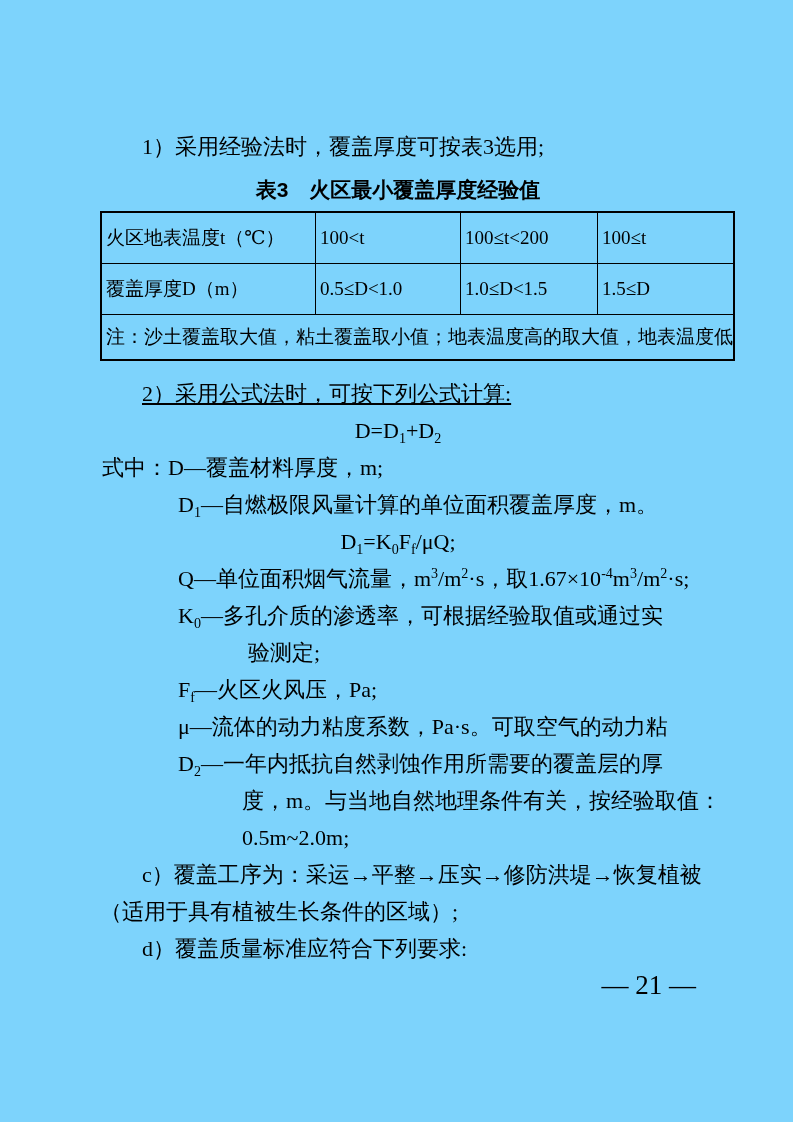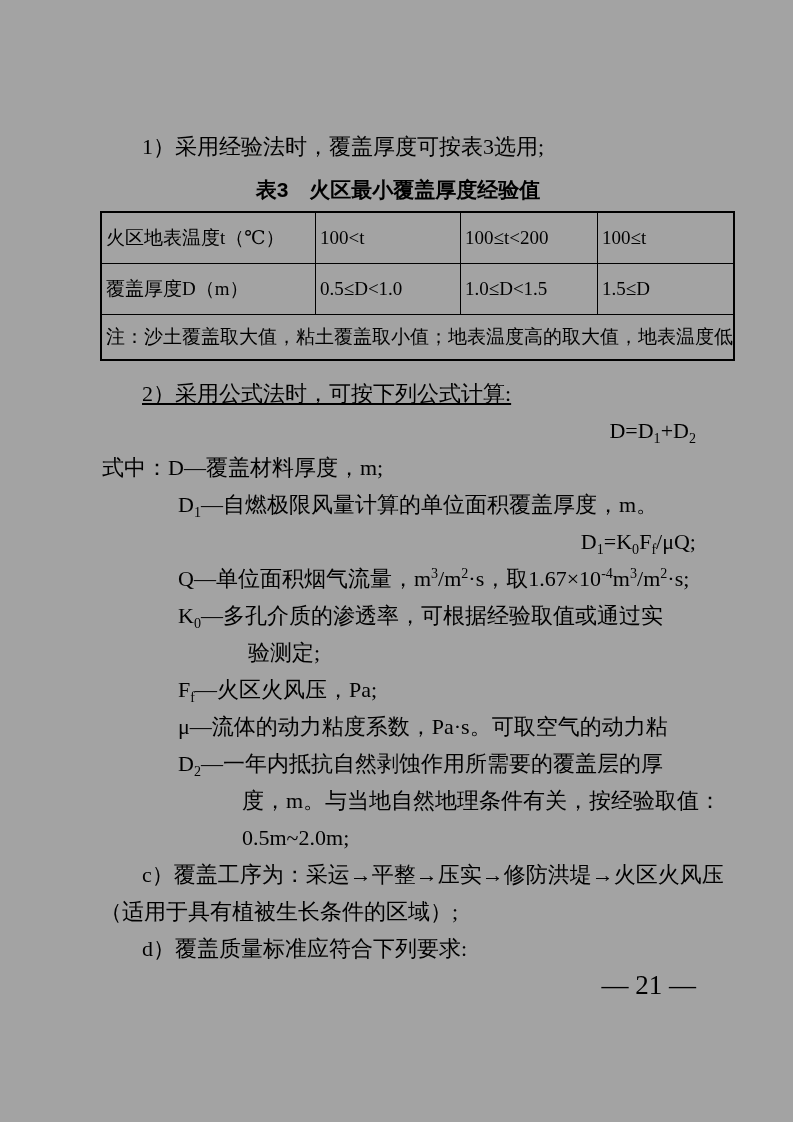--- a/index.html
+++ b/index.html
@@ -6,21 +6,21 @@
     margin: 0;
     padding: 0;
     background: #ffffff;
     font-family: "Liberation Serif", "DejaVu Serif", serif;
     color: #000000;
   }
   .page {
     position: relative;
     width: 793px;
     height: 1122px;
-    background: #a3a3a3;
+    background: #7dd3fc;
     overflow: hidden;
   }
   .content {
     position: absolute;
     left: 100px;
     top: 128px;
     width: 596px;
   }
   .line {
     font-size: 22px;
@@ -28,21 +28,21 @@
     white-space: nowrap;
   }
   .line sub { font-size: 64%; line-height: 0; }
   .line sup { font-size: 64%; line-height: 0; }
   .indent1 { padding-left: 42px; }
   .where   { padding-left: 2px;  }
   .def     { padding-left: 78px; }
   .cont-k0 { padding-left: 148px; }
   .cont-mu { padding-left: 106px; }
   .cont-d2 { padding-left: 142px; }
-  .centered { text-align: right; }
+  .centered { text-align: center; }
   .table-title {
     text-align: center;
     font-family: "Liberation Sans", "DejaVu Sans", sans-serif;
     font-weight: bold;
     font-size: 21px;
     line-height: 34px;
     margin-top: 8px;
   }
   table.exp-table {
     margin-top: 4px;
@@ -115,19 +115,19 @@
     <div class="line centered">D<sub>1</sub>=K<sub>0</sub>F<sub>f</sub>/μQ;</div>
     <div class="line def">Q—单位面积烟气流量，m<sup>3</sup>/m<sup>2</sup>·s，取1.67×10<sup>-4</sup>m<sup>3</sup>/m<sup>2</sup>·s;</div>
     <div class="line def">K<sub>0</sub>—多孔介质的渗透率，可根据经验取值或通过实</div>
     <div class="line cont-k0">验测定;</div>
     <div class="line def">F<sub>f</sub>—火区火风压，Pa;</div>
     <div class="line def">μ—流体的动力粘度系数，Pa·s。可取空气的动力粘</div>
     <div class="line def">D<sub>2</sub>—一年内抵抗自然剥蚀作用所需要的覆盖层的厚</div>
     <div class="line cont-d2">度，m。与当地自然地理条件有关，按经验取值：</div>
     <div class="line cont-d2">0.5m~2.0m;</div>
 
-    <div class="line indent1">c）覆盖工序为：采运→平整→压实→修防洪堤→火区火风压</div>
+    <div class="line indent1">c）覆盖工序为：采运→平整→压实→修防洪堤→恢复植被</div>
     <div class="line">（适用于具有植被生长条件的区域）;</div>
     <div class="line indent1">d）覆盖质量标准应符合下列要求:</div>
 
     <div class="pagenum">— 21 —</div>
   </div>
 </div>
 
 </body></html>

